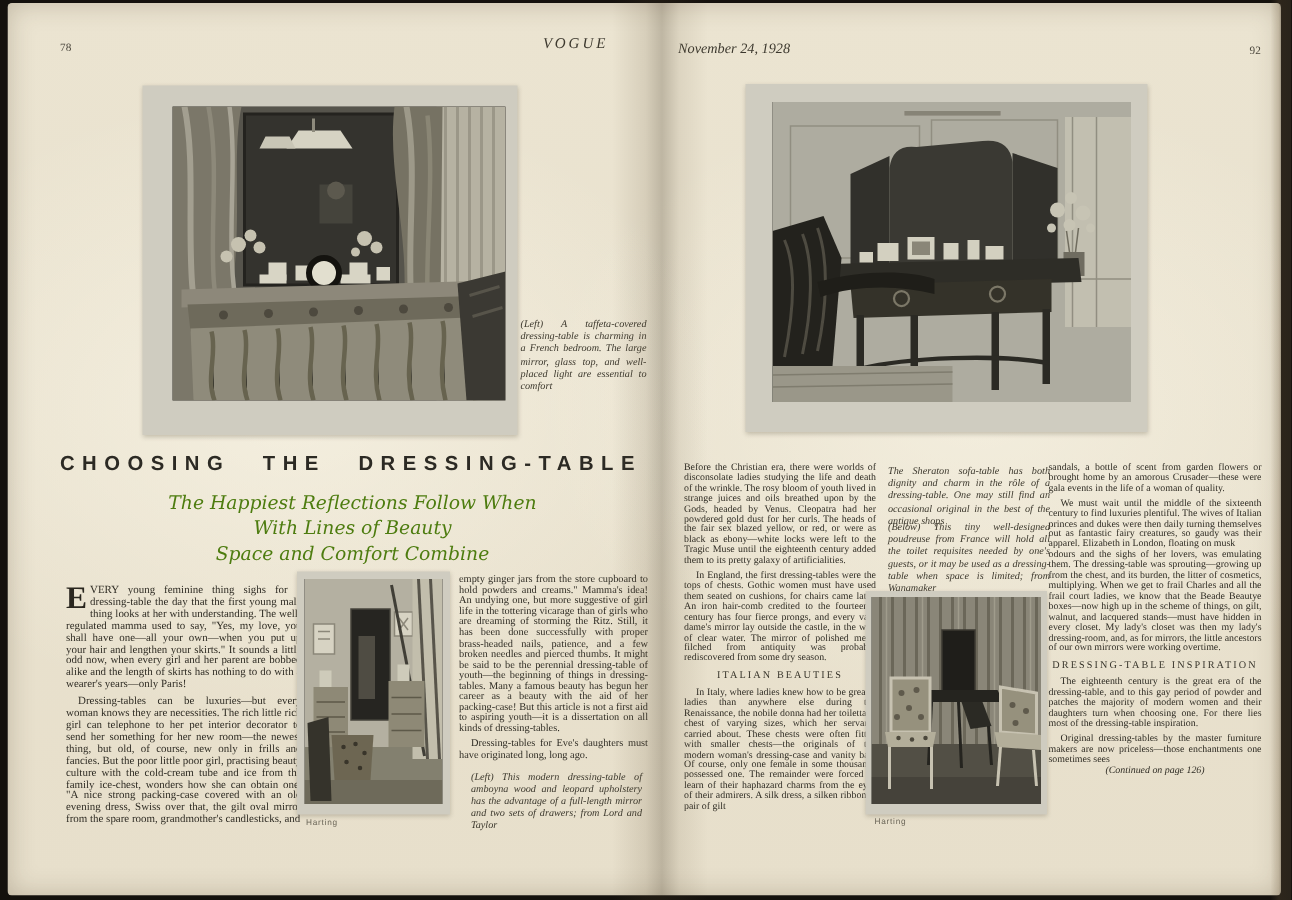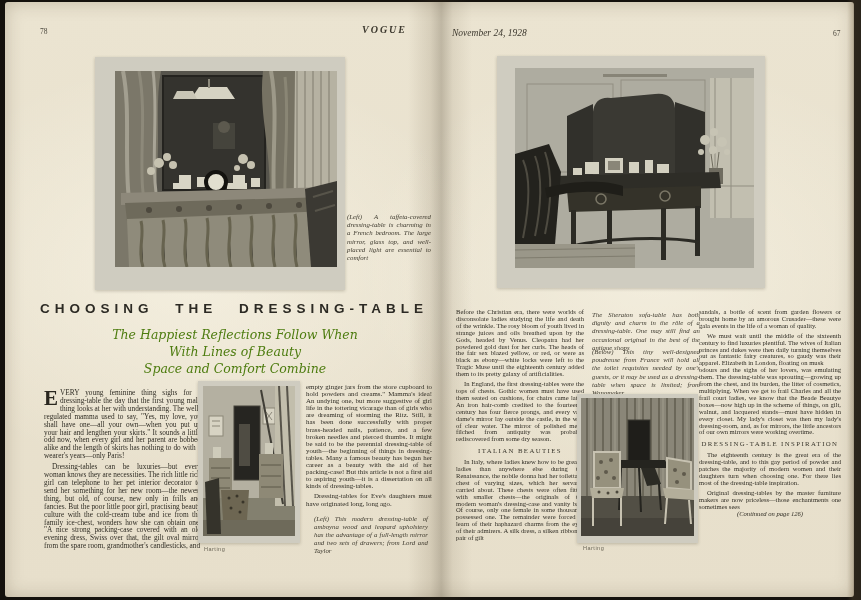--- a/index.html
+++ b/index.html
@@ -10,21 +10,21 @@
            radial-gradient(ellipse 420px 300px at 22% 45%, rgba(255,252,240,.5), rgba(255,252,240,0) 70%),
            radial-gradient(ellipse 420px 300px at 76% 45%, rgba(255,252,240,.45), rgba(255,252,240,0) 70%),
            linear-gradient(#ebe4d1,#e7dfcb);
          box-shadow:inset 0 0 18px rgba(70,55,30,.25);}
   #gutter{position:absolute;left:408px;top:0;width:64px;height:600px;pointer-events:none;
          background:linear-gradient(to right, rgba(0,0,0,0), rgba(94,78,52,.14) 35%, rgba(64,52,32,.26) 52%, rgba(94,78,52,.10) 70%, rgba(0,0,0,0));}
   #edge-right{position:absolute;right:0;top:0;width:14px;height:600px;
          background:linear-gradient(to right, rgba(0,0,0,0), rgba(120,100,70,.25) 40%, #2a241b 90%);}
   .abs{position:absolute;}
   .folio{font-size:7.5px;color:#4a463c;}
-  .masthead{font-size:10px;font-style:italic;font-weight:bold;letter-spacing:2px;color:#3c382e;}
+  .masthead{font-size:10px;font-style:italic;font-weight:normal;letter-spacing:2px;color:#3c382e;}
   .issue-date{font-size:9.5px;font-style:italic;color:#3c382e;}
   .mount{position:absolute;background:#cfccc0;box-shadow:0 1px 3px rgba(60,50,30,.25);}
   .photo{position:absolute;background:#4a4842;overflow:hidden;}
   .photo svg{display:block;}
   .credit{position:absolute;font-size:5.5px;letter-spacing:.5px;color:#6a6557;font-family:"Liberation Sans",sans-serif;}
   .article-title{font-family:"Liberation Sans",sans-serif;font-weight:bold;font-size:13.5px;
       letter-spacing:5px;word-spacing:13px;color:#2c2a24;text-align:center;white-space:nowrap;}
   .subtitle{font-size:12.5px;font-style:italic;color:#4d7c0f;text-align:center;line-height:17px;
       font-family:"DejaVu Serif",serif;}
   .bodytext{color:#2f2c24;text-align:justify;}
@@ -42,21 +42,21 @@
 </style>
 </head>
 <body>
 
 <div id="stage">
   <div id="paper"></div>
 
   <div class="abs folio" style="left:40px;top:27px;">78</div>
   <div class="abs masthead" style="left:362px;top:24px;">VOGUE</div>
   <div class="abs issue-date" style="left:452px;top:28px;">November 24, 1928</div>
-  <div class="abs folio" style="left:833px;top:29px;">67</div>
+  <div class="abs folio" style="left:833px;top:29px;">92</div>
 
   <div class="mount" style="left:95px;top:57px;width:250px;height:233px;">
     <div class="photo" style="left:20px;top:14px;width:222px;height:196px;">
       <svg width="222" height="196" viewBox="0 0 222 196">
         <rect width="222" height="196" fill="#56544c"></rect>
         <rect x="176" width="46" height="196" fill="#b6b2a2"></rect>
         <g stroke="#9b9788" stroke-width="2">
           <line x1="182" y1="0" x2="182" y2="196"></line>
             <line x1="190" y1="0" x2="190" y2="196"></line>
           <line x1="198" y1="0" x2="198" y2="196"></line>

